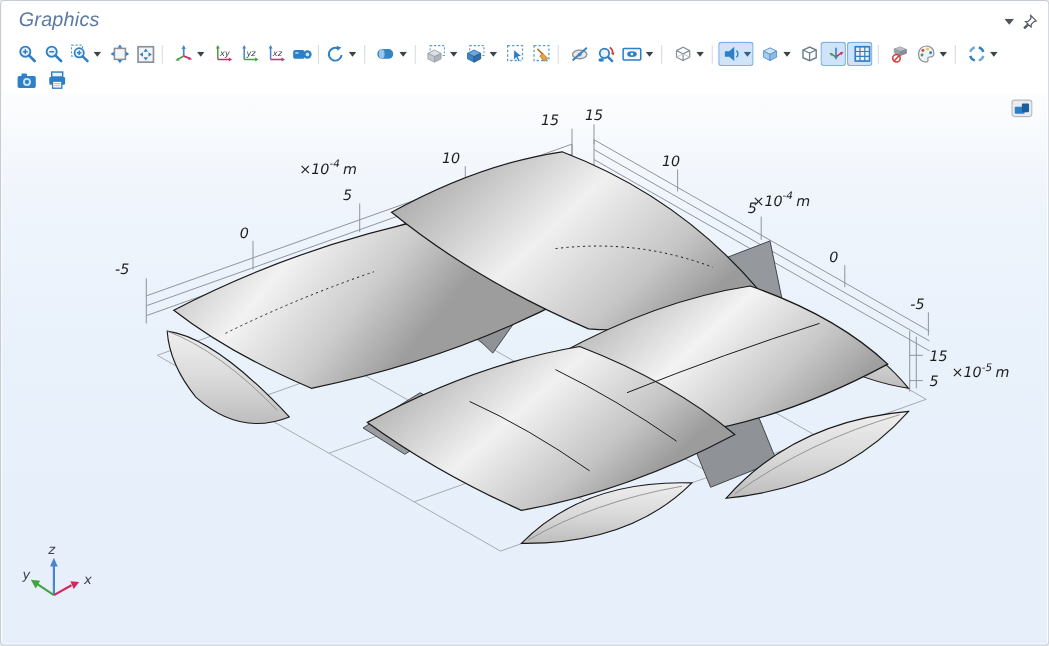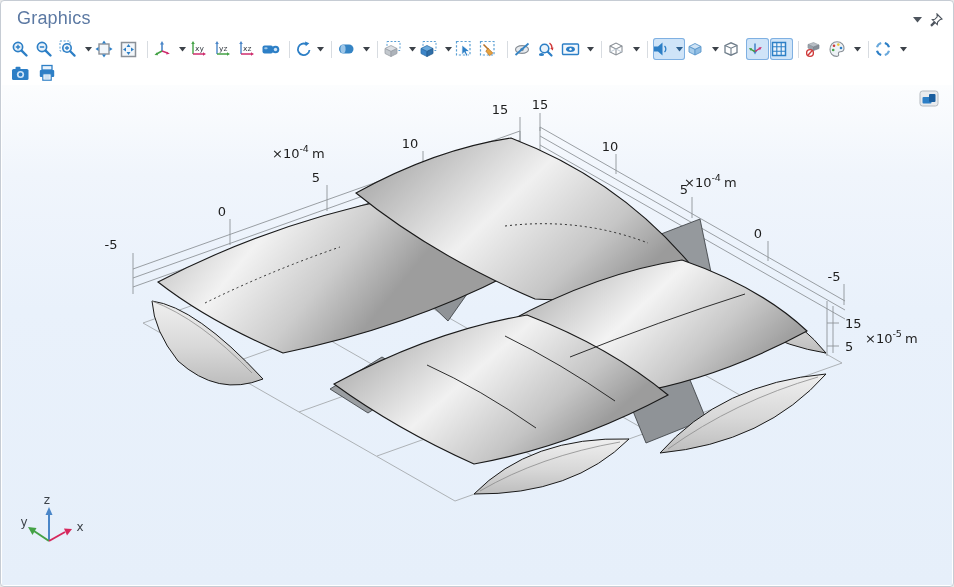--- a/index.html
+++ b/index.html
@@ -1,28 +1,29 @@
 <!DOCTYPE html>
 <html><head>
 <meta charset="utf-8">
 <style>
   html,body{margin:0;padding:0;background:#e9e9e9;}
   .window{
     position:relative;width:954px;height:587px;box-sizing:border-box;
     background:#ffffff;border:1px solid #c6ccd4;border-radius:4px;overflow:hidden;
     font-family:"Liberation Sans",sans-serif;
+    font-style:italic;
   }
   .title{
     position:absolute;top:7px;left:16px;font-size:18px;font-weight:400;
     color:#5c79a3;letter-spacing:.2px;
   }
   .title-right{position:absolute;top:12px;right:10px;display:flex;align-items:center;gap:8px;}
   .toolbar{position:absolute;top:36px;left:10px;right:30px;height:24px;display:flex;align-items:center;gap:1px;}
   .toolbar2{position:absolute;top:61px;left:10px;height:22px;display:flex;align-items:center;gap:4px;}
-  .btn{width:23px;height:22px;display:flex;align-items:center;justify-content:flex-start;border-radius:3px;flex:0 0 auto;}
+  .btn{width:23px;height:22px;display:flex;align-items:center;justify-content:flex-end;border-radius:3px;flex:0 0 auto;}
   .btn.narrow{width:19px;}
   .drop{width:11px;height:22px;display:flex;align-items:center;justify-content:center;flex:0 0 auto;}
   .pressed{background:#cfe4f8;box-shadow:inset 0 0 0 1px #7fb0e2;}
   .pressed-group{display:flex;align-items:center;background:#cfe4f8;box-shadow:inset 0 0 0 1px #7fb0e2;border-radius:3px;height:22px;}
   .sep{width:1px;height:17px;background:#d8dce1;margin:0 4px;flex:0 0 aupx;}
   .canvas{
     position:absolute;left:1px;right:1px;top:84px;bottom:1px;
     background:linear-gradient(180deg,#fcfdfe 0%,#f0f5fc 18%,#e9f1fb 45%,#e6effa 100%);
   }
   .overlay-btn{position:absolute;top:4px;right:12px;width:22px;height:19px;display:flex;align-items:center;justify-content:center;border-radius:3px;}

